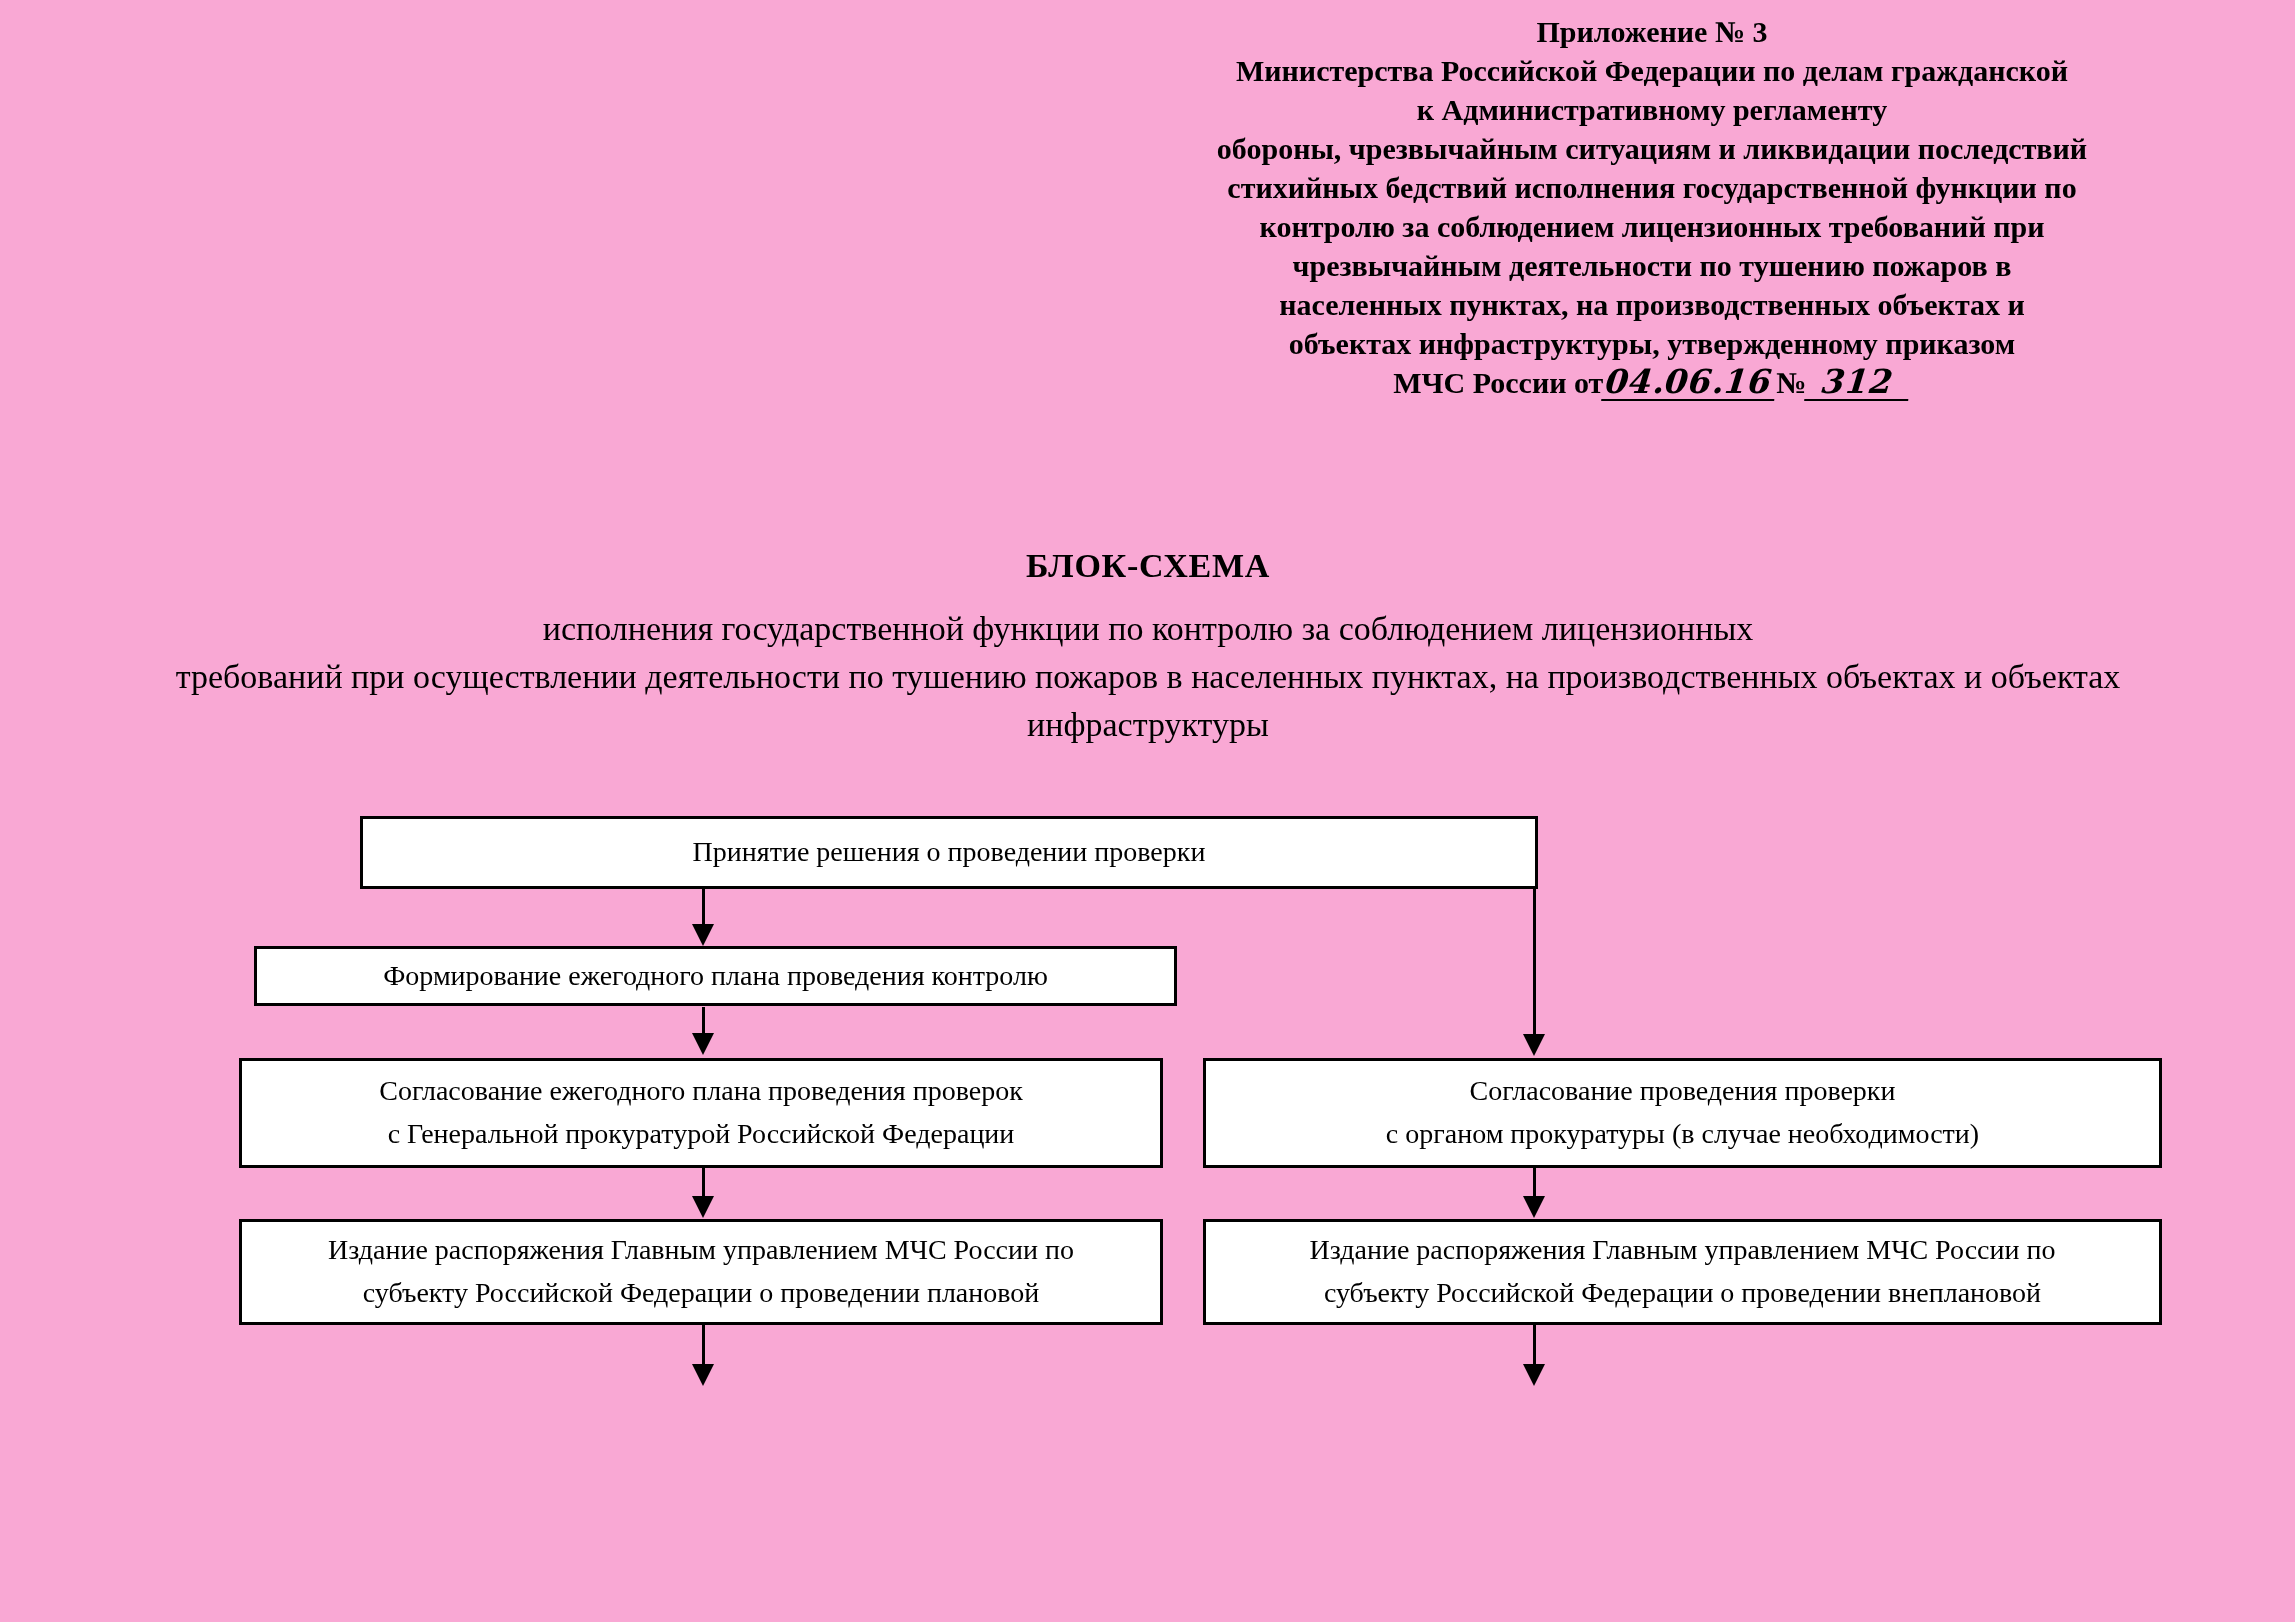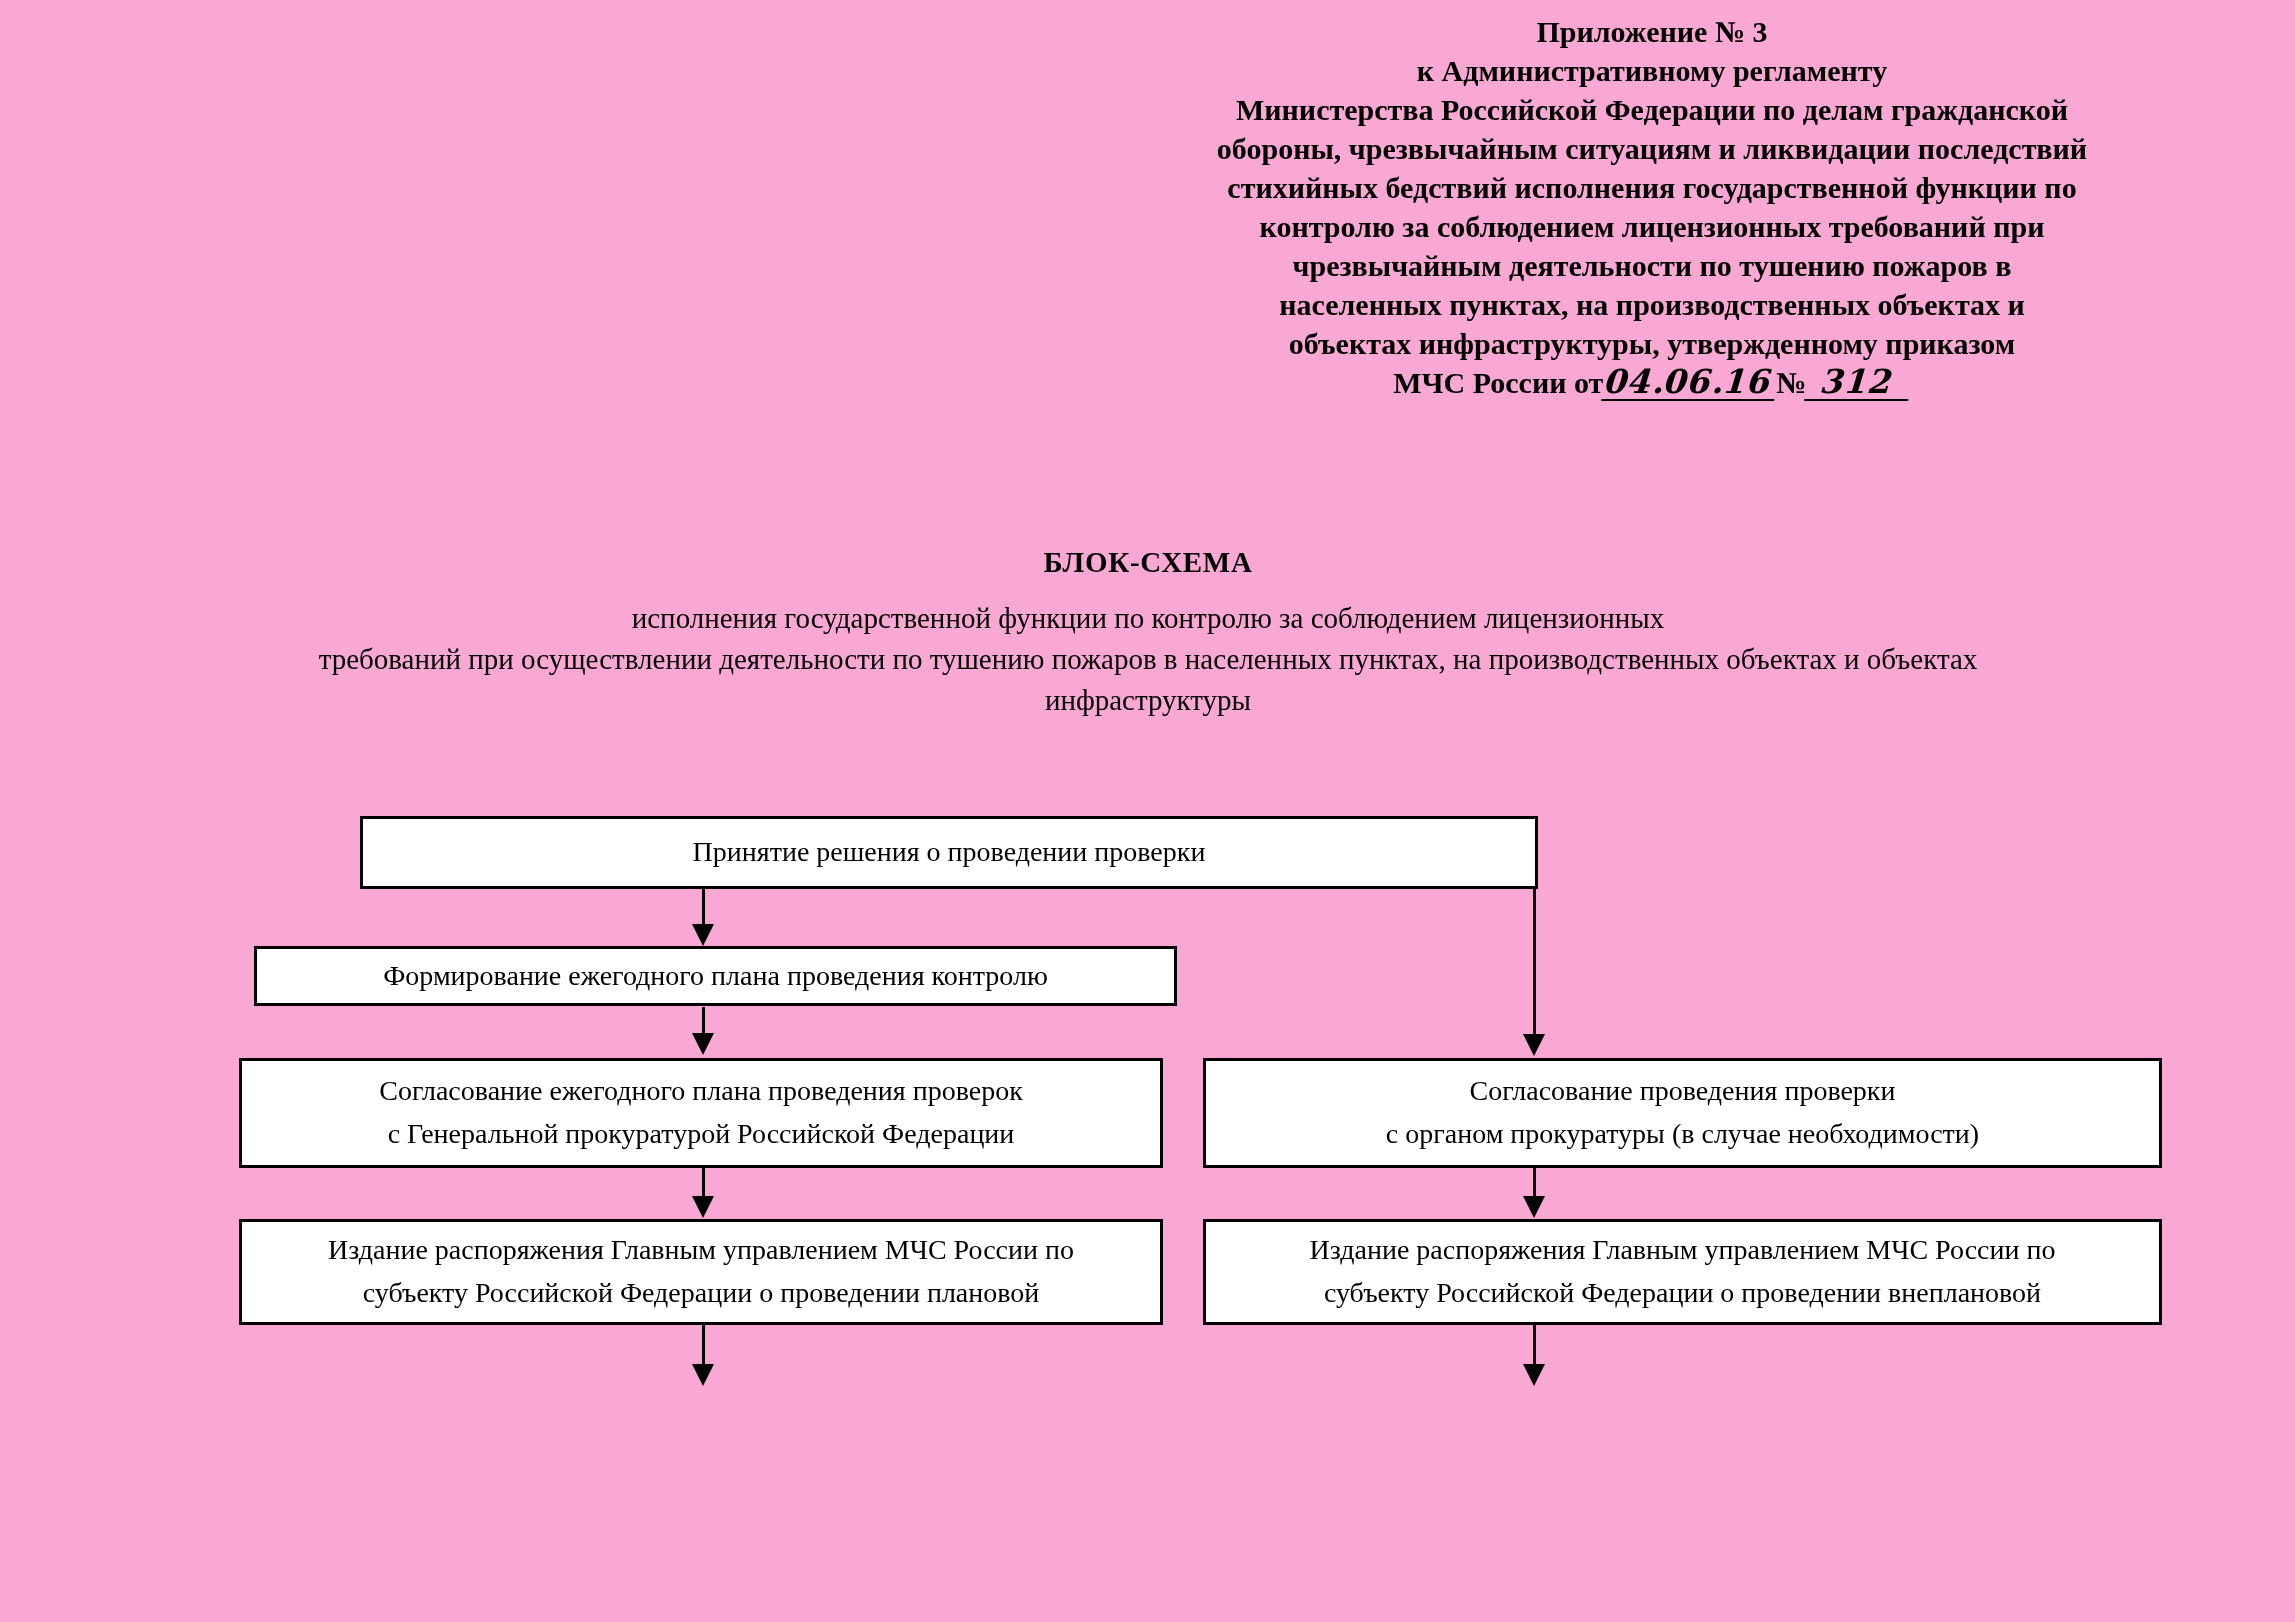--- a/index.html
+++ b/index.html
@@ -57,21 +57,21 @@
     min-width: 151px;
   }
 
   
   #title-block {
     position: absolute;
     left: 39px;
     top: 542px;
     width: 2218px;
     text-align: center;
-    font-size: 29px;
+    font-size: 34px;
     line-height: 1.42;
   }
   #title-block .scheme-title {
     display: block;
     font-weight: bold;
     letter-spacing: 0.7px;
     margin-bottom: 14.4px;
   }
   #title-block .subtitle-line {
     display: block;
@@ -145,22 +145,22 @@
   #conn-7 { left: 1533px; top: 1313px; height: 41px; }
   #head-7 { left: 1523px; top: 1352px; }
 </style>
 </head>
 <body>
 
 <div id="page">
 
   <div id="header-block">
     <span class="hline">Приложение № 3</span>
+    <span class="hline">Министерства Российской Федерации по делам гражданской</span>
     <span class="hline">к Административному регламенту</span>
-    <span class="hline">Министерства Российской Федерации по делам гражданской</span>
     <span class="hline">обороны, чрезвычайным ситуациям и ликвидации последствий</span>
     <span class="hline">стихийных бедствий исполнения государственной функции по</span>
     <span class="hline">контролю за соблюдением лицензионных требований при</span>
     <span class="hline">чрезвычайным деятельности по тушению пожаров в</span>
     <span class="hline">населенных пунктах, на производственных объектах и</span>
     <span class="hline">объектах инфраструктуры, утвержденному приказом</span>
     <span class="order-line"><span>МЧС России от</span><span class="hand date">04.06.16</span><span>№</span><span class="hand num">312</span></span>
   </div>
 
   <div id="title-block">

